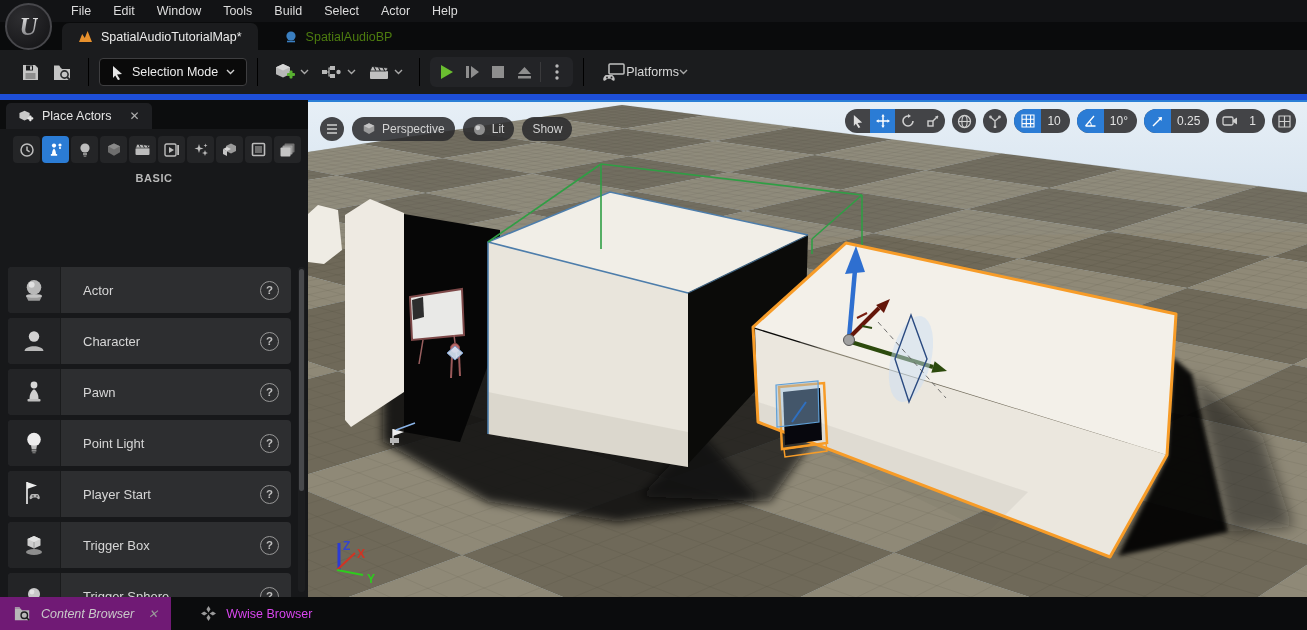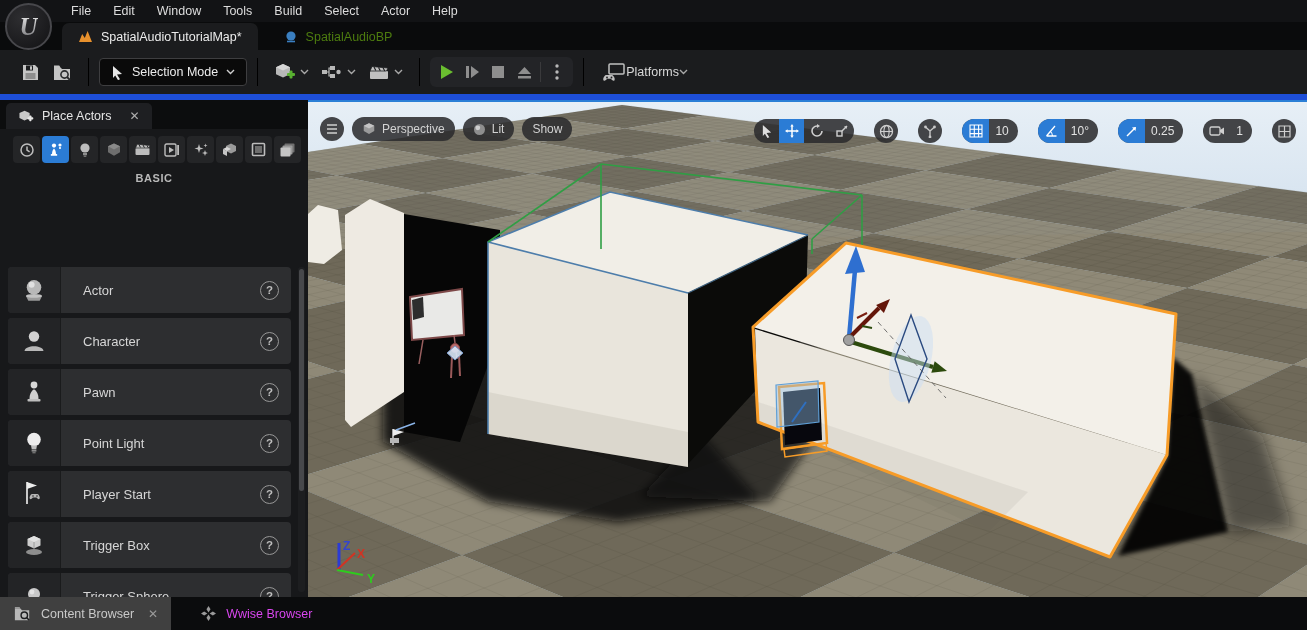--- a/index.html
+++ b/index.html
@@ -57,36 +57,36 @@
   .row-label{flex:1;padding-left:22px;font-size:13px;color:#d6d6d6;}
   .row-help{width:19px;height:19px;border-radius:50%;border:1.5px solid #979797;color:#bdbdbd;font-size:11.5px;
             font-weight:bold;display:flex;align-items:center;justify-content:center;margin-right:12px;box-sizing:border-box;}
   .vscroll{position:absolute;right:3px;top:138px;bottom:5px;width:7px;background:#1d1e20;border-radius:3px;}
   .vthumb{position:absolute;left:1px;top:2px;width:5px;height:222px;background:#47484b;border-radius:3px;}
   
   .viewport{position:absolute;left:308px;top:0;width:999px;height:497px;overflow:hidden;box-sizing:border-box;
             background:linear-gradient(180deg,#e7eff6 0%,#d3e1ee 26%,#c5d6e5 45%,#bccede 100%);
             border-top:2px solid #2b7fd6;}
   .vo-left{position:absolute;left:12px;top:15px;display:flex;align-items:center;gap:8px;z-index:4;}
-  .vo-right{position:absolute;right:11px;top:17px;display:flex;align-items:center;gap:20px;z-index:4;}
+  .vo-right{position:absolute;right:11px;top:7px;display:flex;align-items:center;gap:7px;z-index:4;}
   .pill{height:24px;background:rgba(42,43,45,.87);border-radius:12px;display:flex;align-items:center;gap:6px;
         padding:0 10px;font-size:12px;color:#d2d2d2;}
   .circ{width:24px;height:24px;border-radius:50%;background:rgba(42,43,45,.87);
         display:flex;align-items:center;justify-content:center;}
   .seg-pill{height:24px;border-radius:12px;overflow:hidden;display:flex;background:rgba(42,43,45,.87);}
   .seg{width:25px;height:24px;display:flex;align-items:center;justify-content:center;}
   .seg.active{background:#2b7cd5;}
   .snap-pill{height:24px;border-radius:12px;overflow:hidden;display:flex;align-items:center;background:rgba(42,43,45,.87);}
   .snap-ic{width:27px;height:24px;background:#2b7cd5;display:flex;align-items:center;justify-content:center;}
   .snap-val{padding:0 9px 0 6px;font-size:12px;color:#e2e2e2;}
   #scene{position:absolute;left:0;top:0;}
   
   .bottombar{position:absolute;left:0;top:597px;width:100%;height:33px;background:#0b0c0d;display:flex;align-items:center;}
   .btab{height:100%;display:flex;align-items:center;gap:9px;padding:0 13px;font-size:12.5px;color:#c9c9c9;}
-  .btab.active{background:#404040;}
+  .btab.active{background:#701a75;font-style:italic;}
   .btab .x{color:#9a9a9a;font-size:12px;margin-left:5px;}
   .btab.inactive{color:#d946ef;margin-left:16px;}
 </style>
 </head>
 <body>
 
 <div class="app">
 
   <div class="logo">
       <span class="logo-u">U</span>

